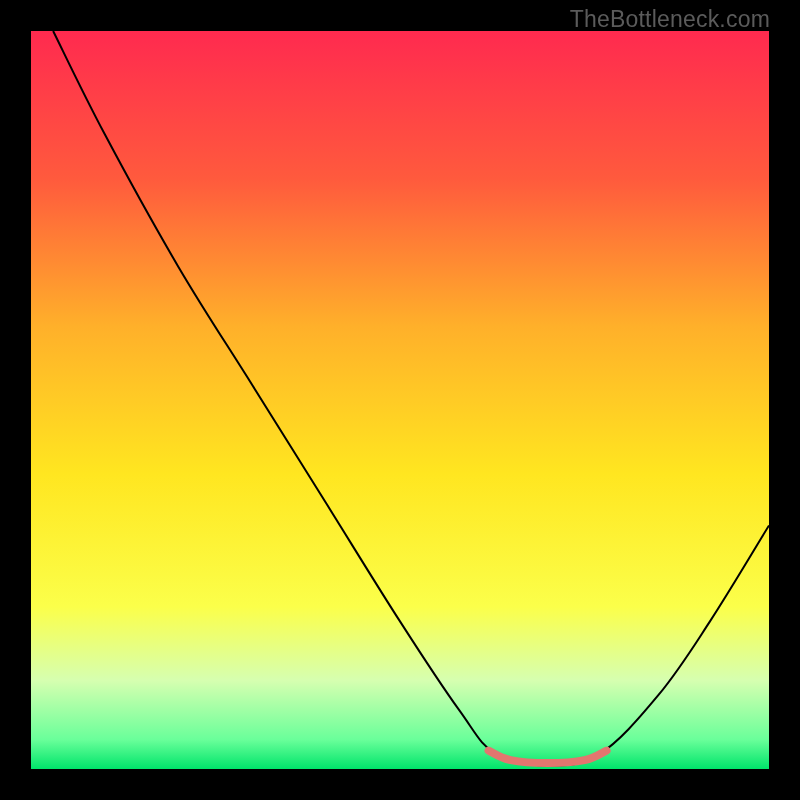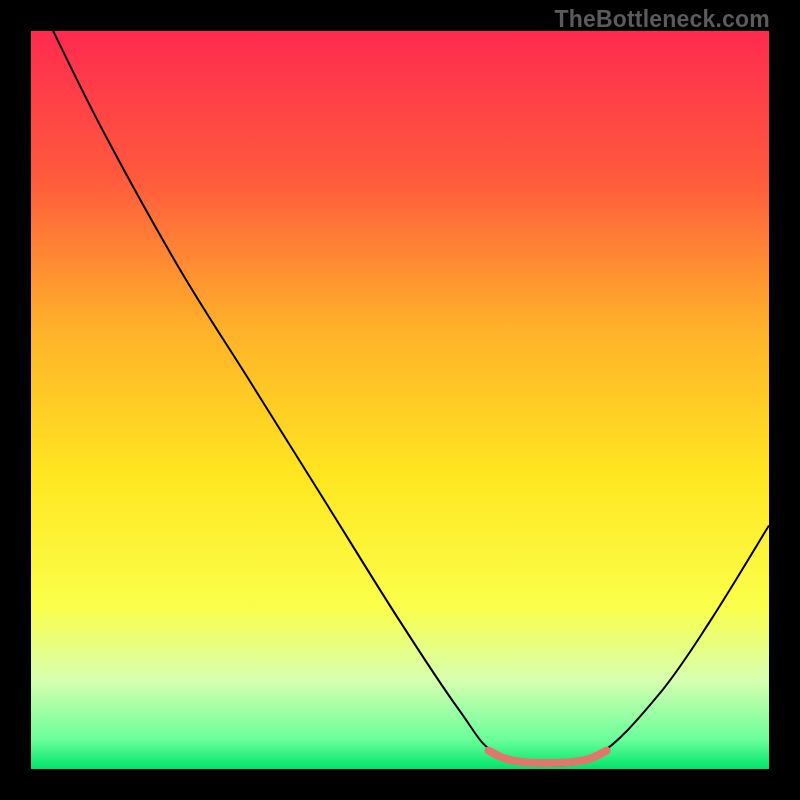--- a/index.html
+++ b/index.html
@@ -25,21 +25,21 @@
     width: 738px;
     height: 738px;
   }
   .watermark {
     position: absolute;
     top: 6px;
     right: 30px;
     font-family: Arial, Helvetica, sans-serif;
     font-size: 23px;
     color: #5b5b5b;
-    font-weight: 700;
+    font-weight: 400;
     letter-spacing: 0.2px;
   }
 </style>
 </head>
 <body>
 
 <div class="frame">
   <svg class="plot" viewBox="0 0 738 738" preserveAspectRatio="none">
     <defs>
       <linearGradient id="bg-grad" x1="0" y1="0" x2="0" y2="1">

